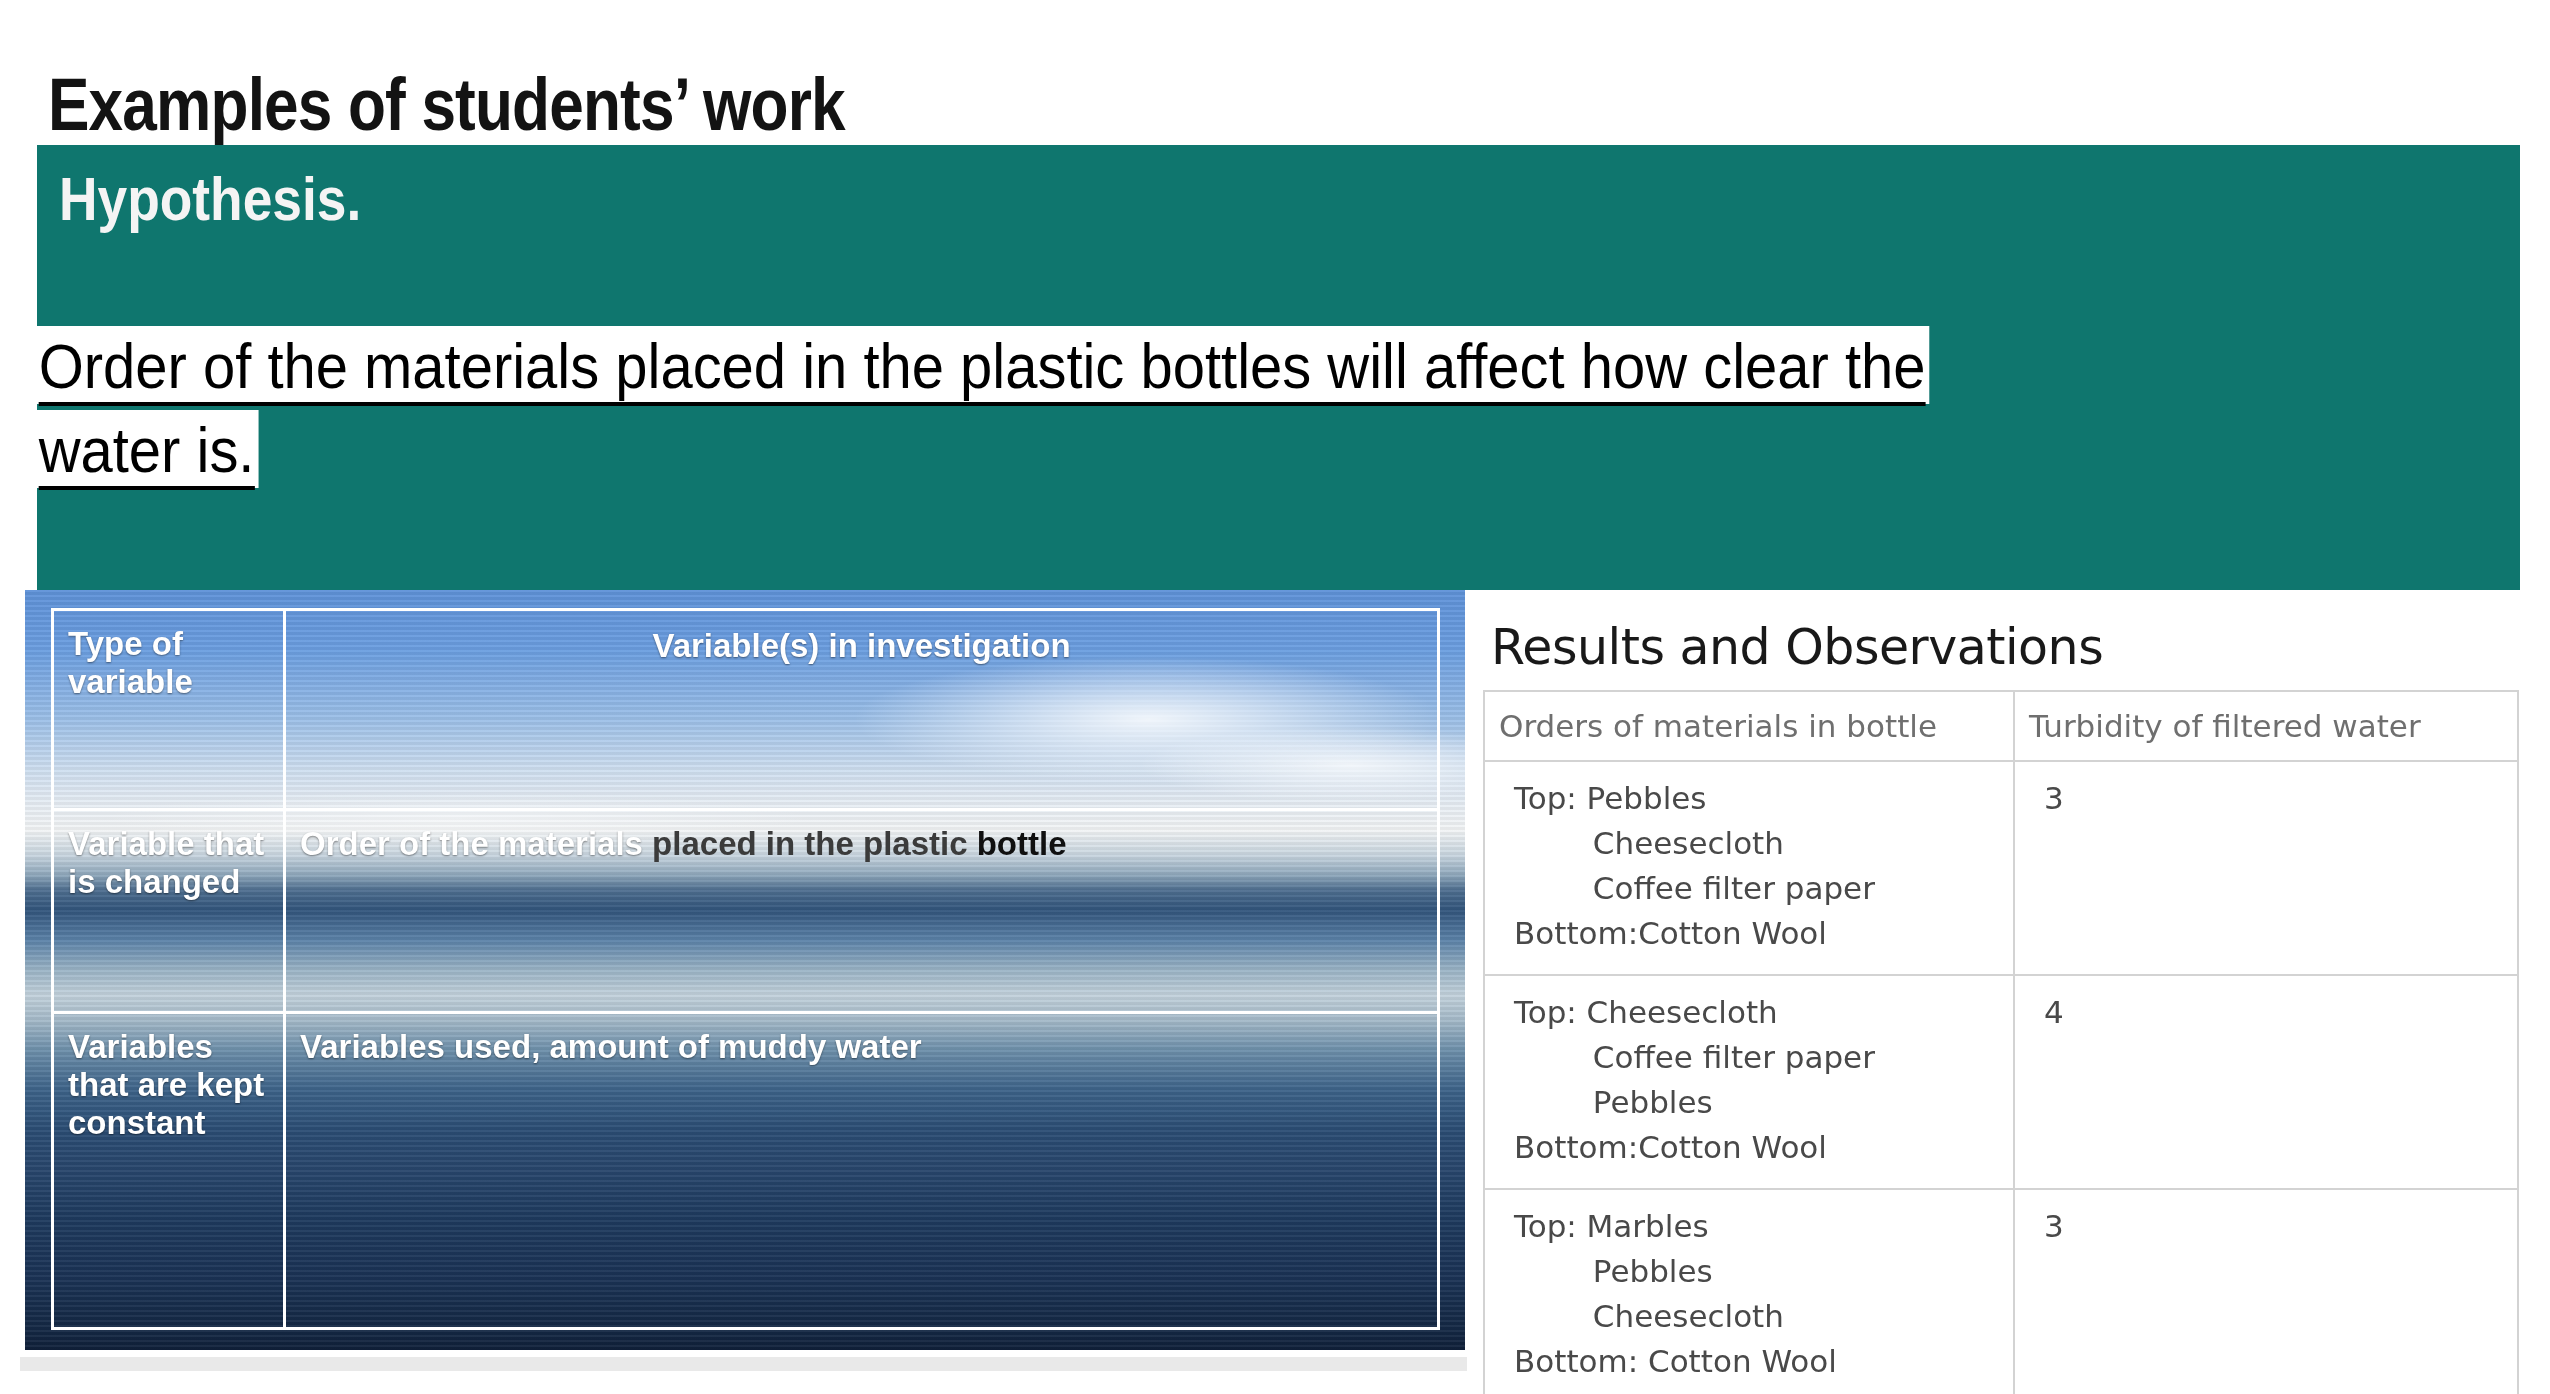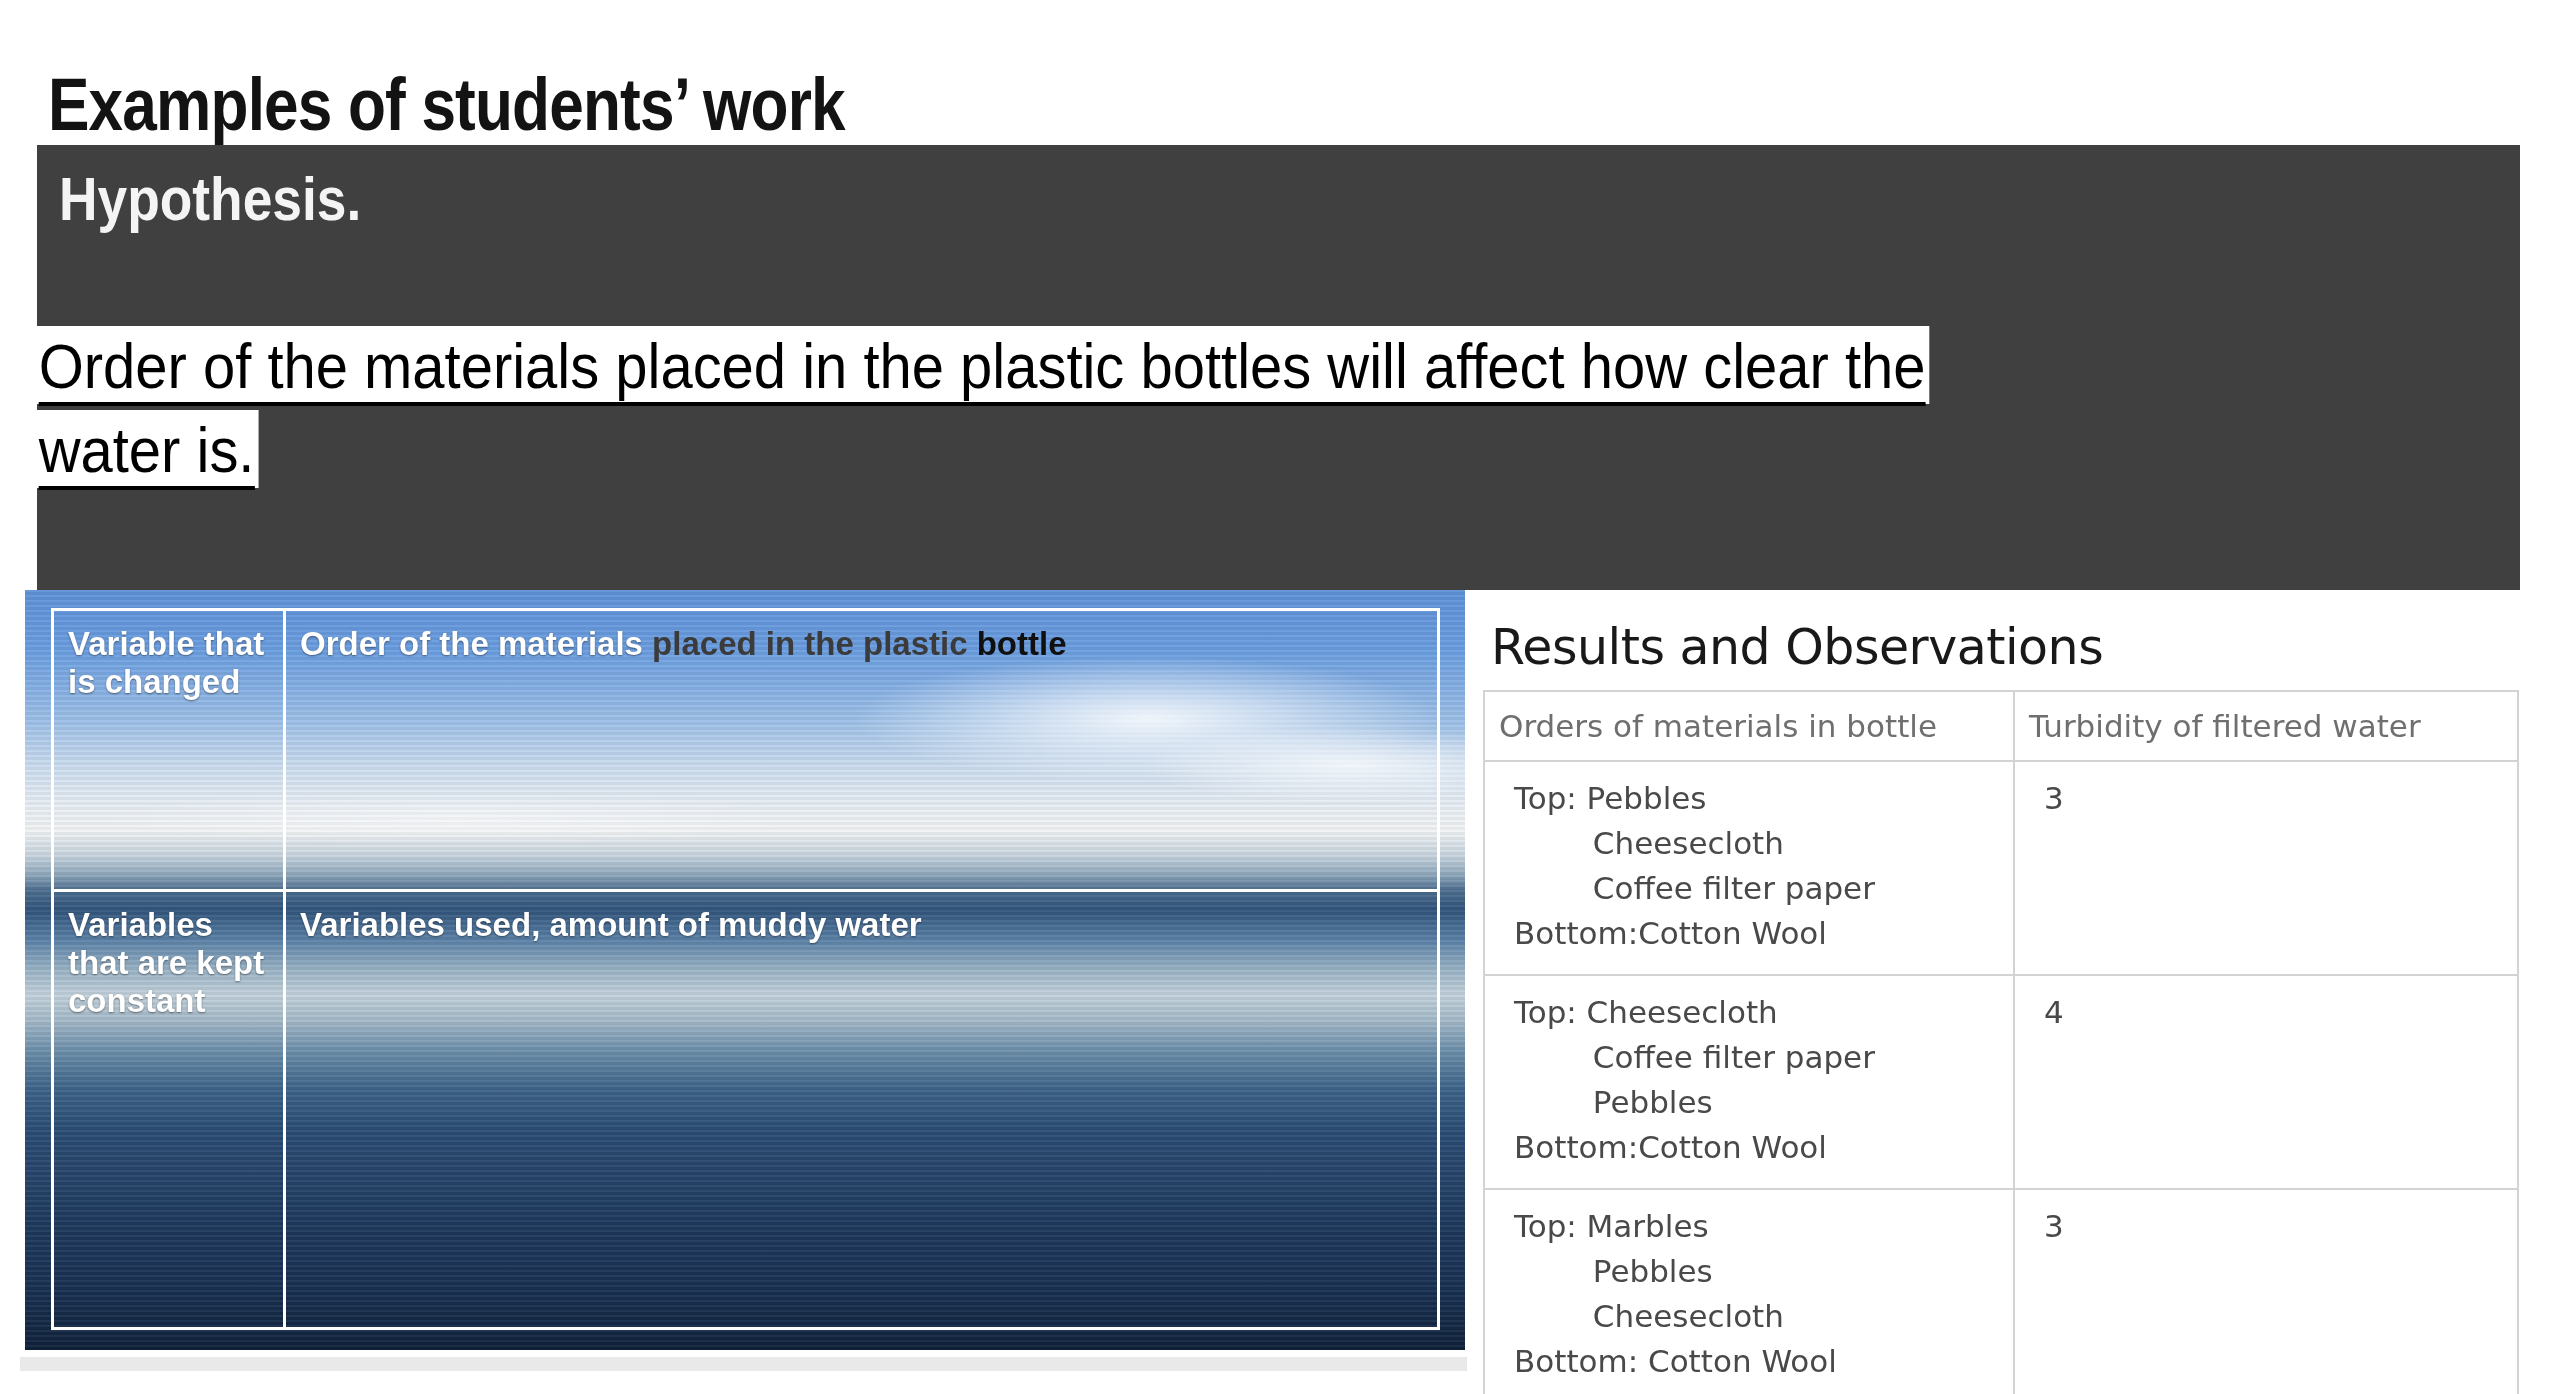--- a/index.html
+++ b/index.html
@@ -24,21 +24,21 @@
     transform:scaleX(.84);
     transform-origin:left center;
     white-space:nowrap;
   }
 
   
   #hypothesis-panel{
     position:absolute;
     left:37px; top:145px;
     width:2483px; height:445px;
-    background:#404040;
+    background:#0f766e;
   }
   #hypothesis-heading{
     position:absolute;
     left:22px; top:22px;
     font-weight:bold;
     font-size:62px;
     line-height:64px;
     color:#f4f4f4;
     transform:scaleX(.86);
     transform-origin:left center;
@@ -207,20 +207,25 @@
   <div class="hyp-line" id="hyp-line-2">
     <span class="ul">water is.</span>
   </div>
 </section>
 
 <section id="variables-photo">
   <div id="photo-bg"></div>
 
   <table id="variables-table">
     <tbody>
+        <tr class="vt-head">
+      <td class="vt-label" style="white-space:pre-line;">Type of
+variable</td>
+      <td class="vt-value">Variable(s) in investigation</td>
+    </tr>
     <tr class="vt-r1">
       <td class="vt-label" style="white-space:pre-line;">Variable that
 is changed</td>
       <td class="vt-value"><span>Order of the materials </span><span class="dk1">placed in the plastic </span><span class="dk2">bottle</span></td>
     </tr>
     <tr class="vt-r3">
       <td class="vt-label" style="white-space:pre-line;">Variables
 that are kept
 constant</td>
       <td class="vt-value">Variables used, amount of muddy water</td>

